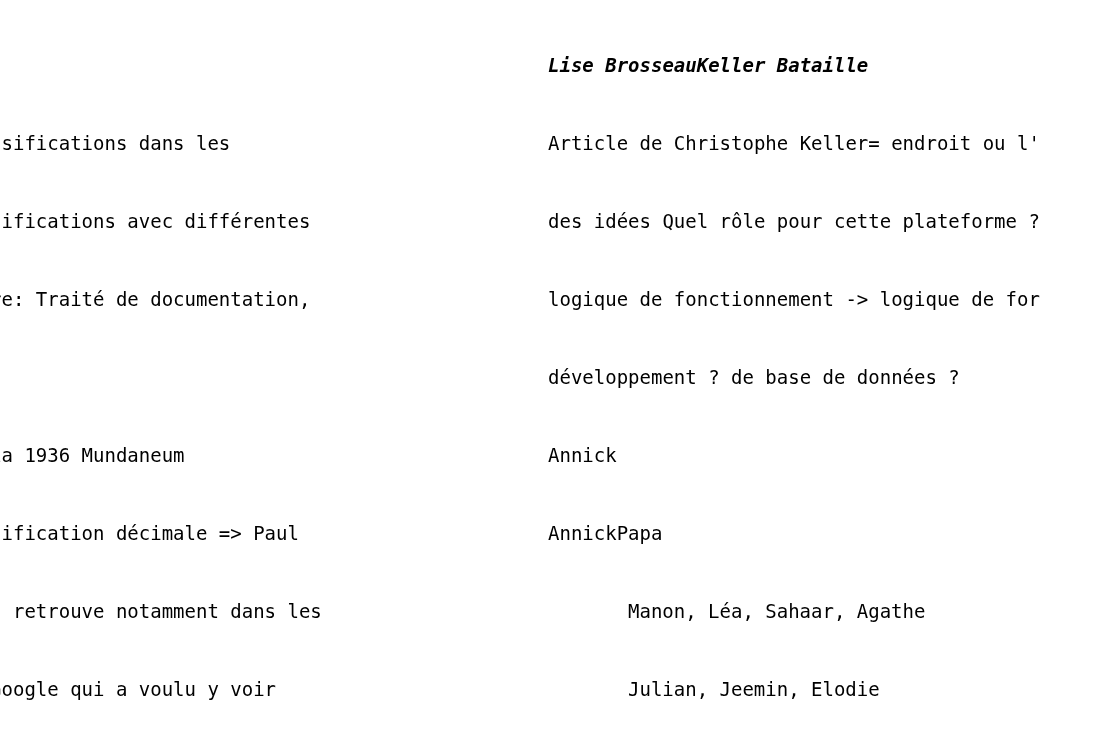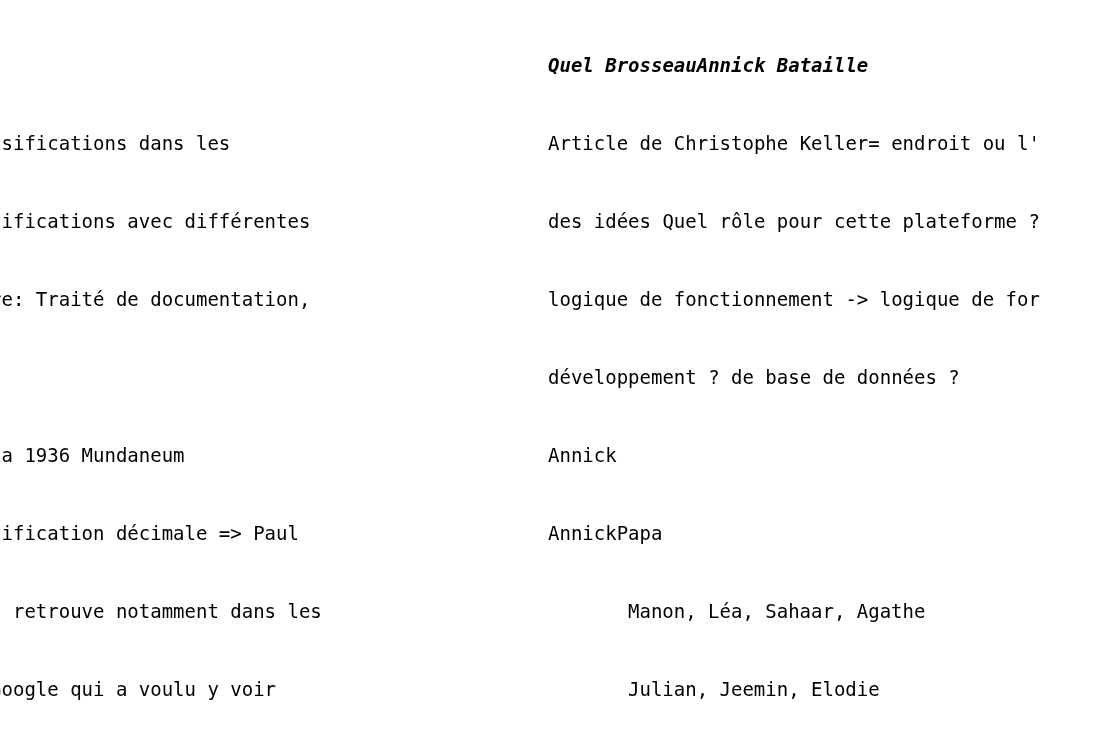--- a/index.html
+++ b/index.html
@@ -69,21 +69,21 @@
     
     
     
     
     
     
     
   </div>
 
   <div class="col col-right">
-    <div class="line italic-head"><span>Quel Brosseau</span><span>Annick Bataille</span></div>
+    <div class="line italic-head"><span>Lise Brosseau</span><span>Keller Bataille</span></div>
     <div class="line">Article de Christophe Keller= endroit ou l'</div>
     <div class="line">des idées Quel rôle pour cette plateforme ?</div>
     <div class="line">logique de fonctionnement -&gt; logique de for</div>
     <div class="line">développement ? de base de données ?</div>
     <div class="line">Annick</div>
     <div class="line">AnnickPapa</div>
     <div class="line indent">Manon, Léa, Sahaar, Agathe</div>
     <div class="line indent">Julian, Jeemin, Elodie</div>
     
     

